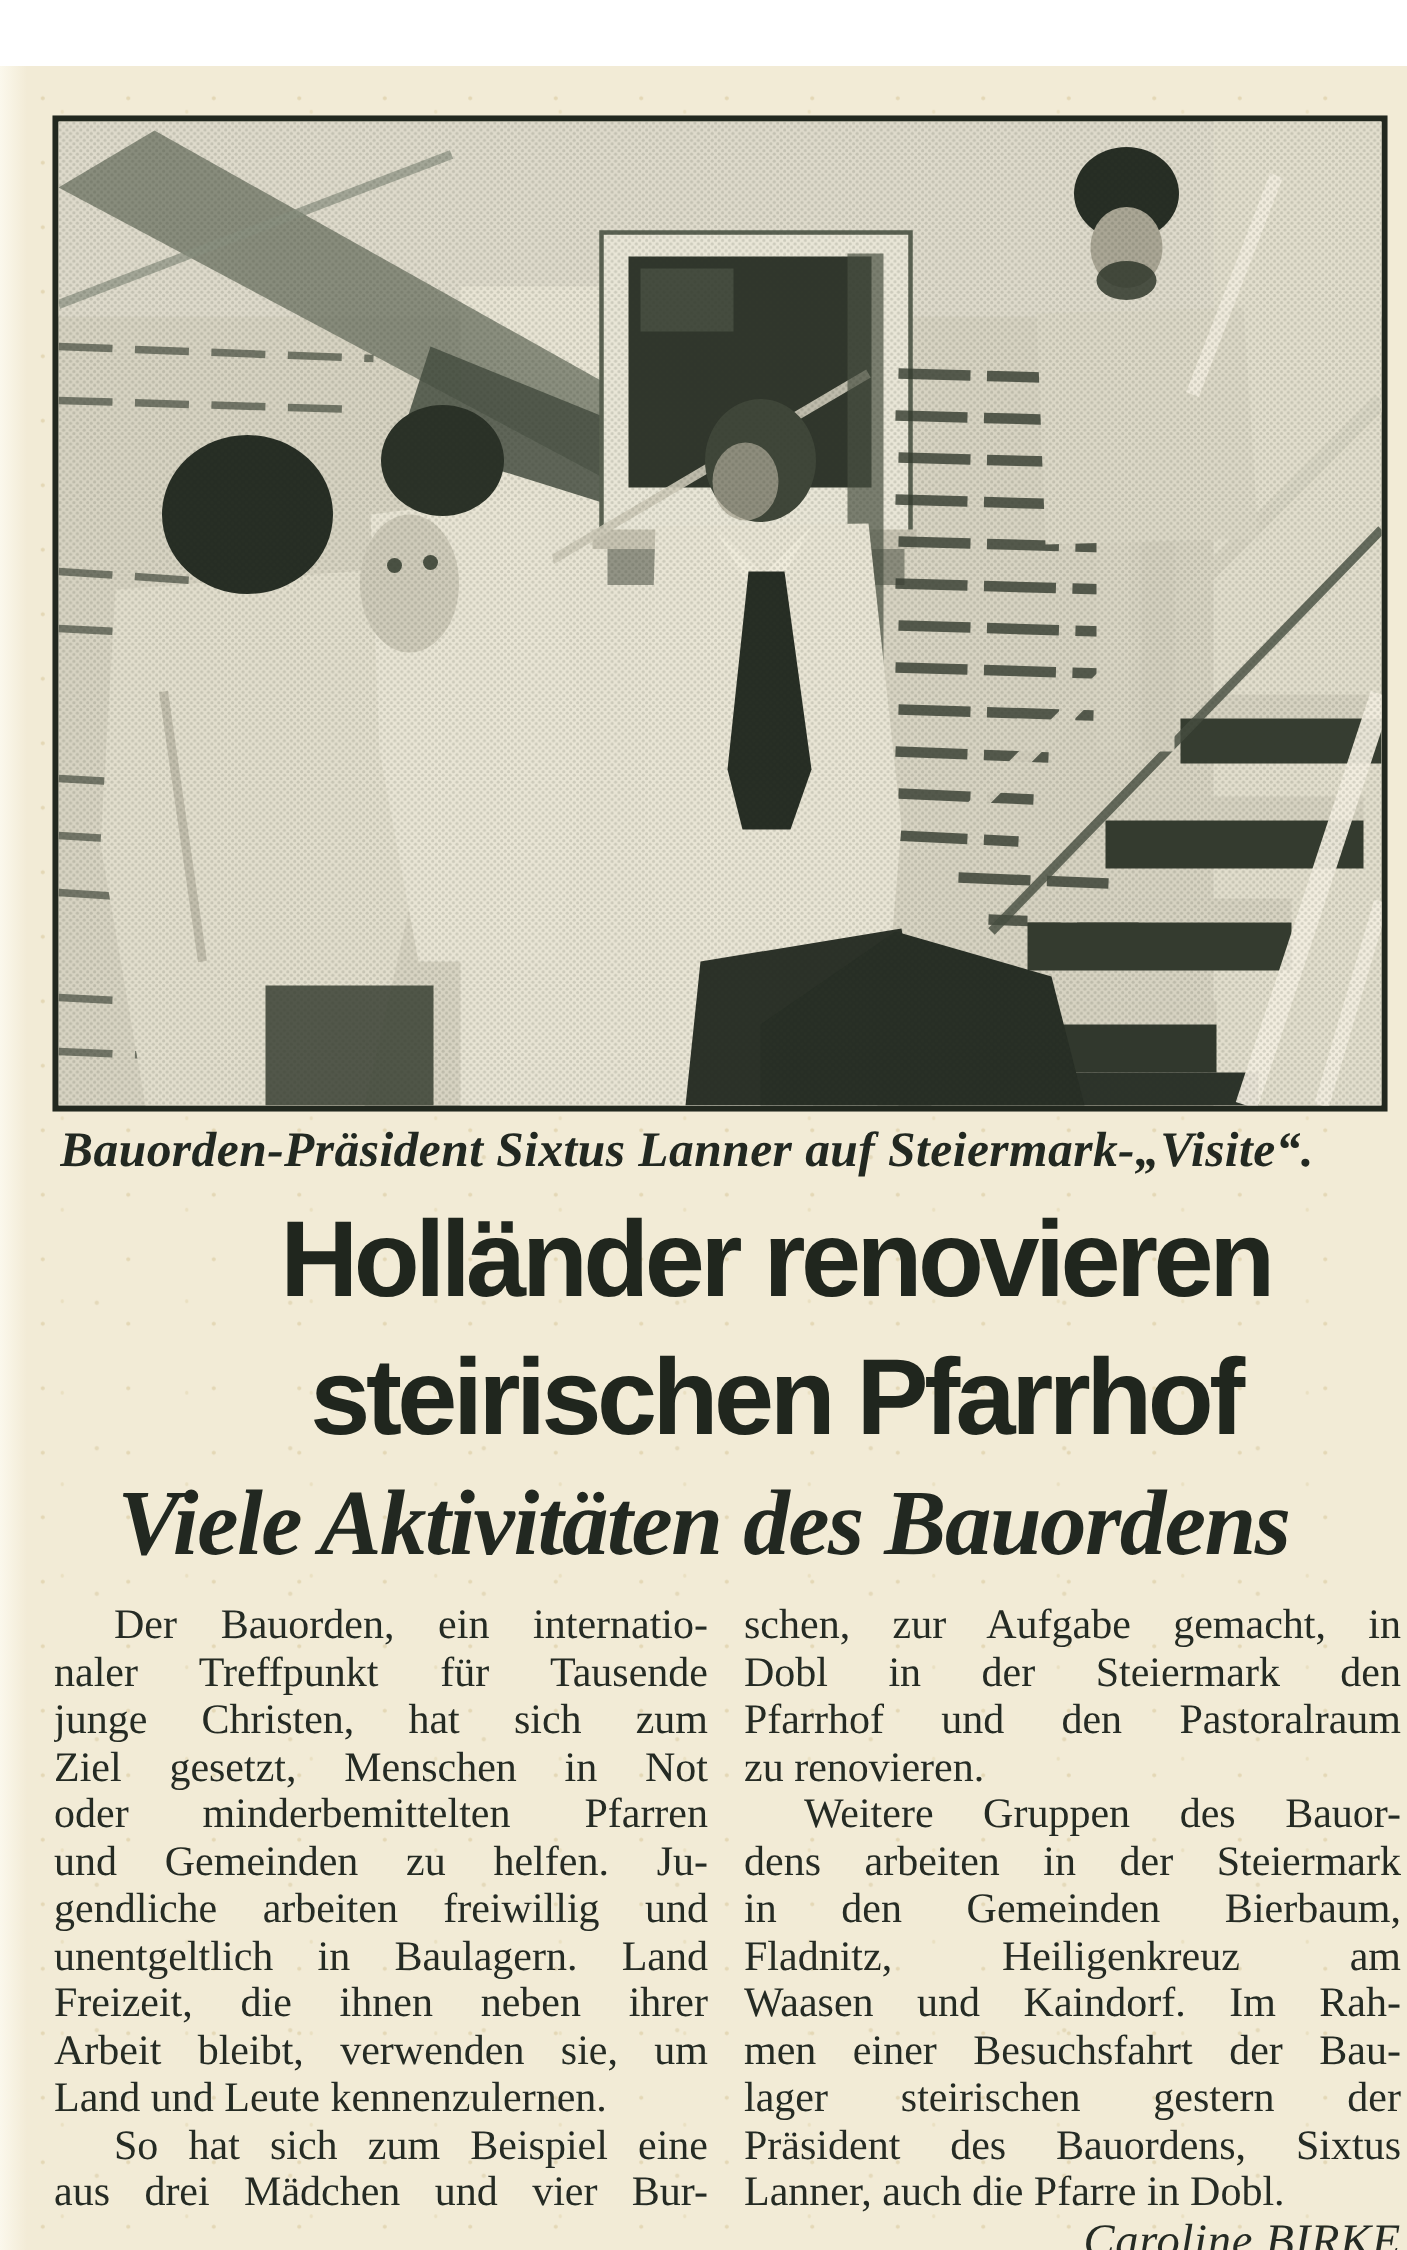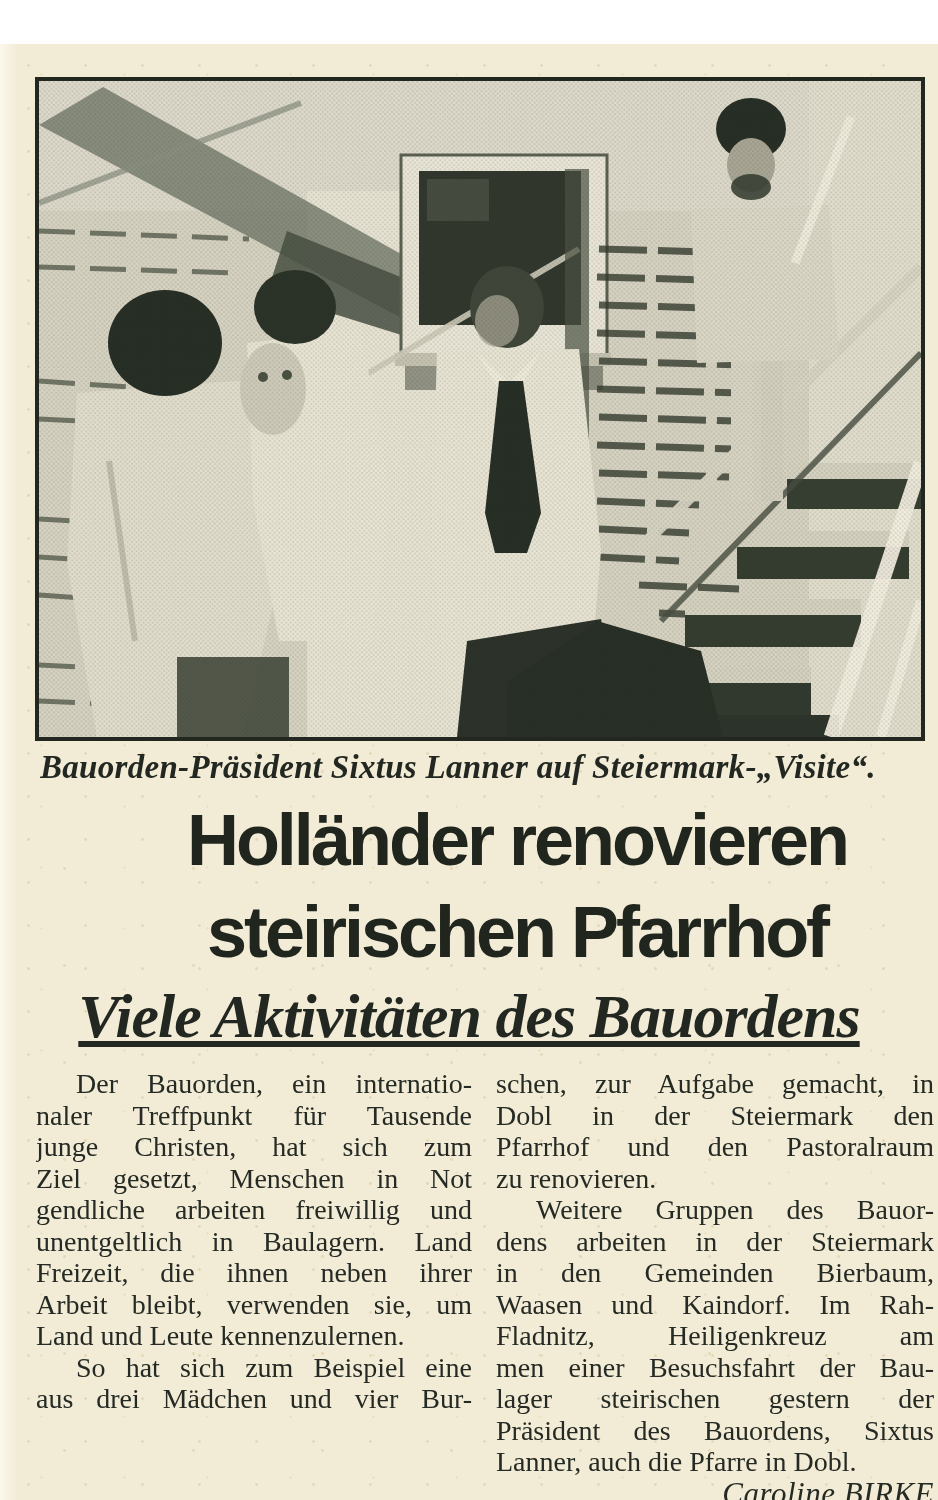--- a/index.html
+++ b/index.html
@@ -42,21 +42,21 @@
     font-weight:700;font-size:72px;line-height:92px;
     letter-spacing:-3px;color:#20261e;
     margin:0;
     padding-left:48px;
   }
   .headline span{display:block;}
   .subheadline{
     position:absolute;left:0;top:938px;width:938px;
     text-align:center;
     font-style:italic;font-weight:600;font-size:62px;line-height:68px;
-    letter-spacing:-1px;color:#222821;margin:0;text-decoration:underline;
+    letter-spacing:-1px;color:#222821;margin:0;
   }
   .columns{
     position:absolute;left:36px;top:1024px;width:890px;
     display:grid;grid-template-columns:436px 438px;column-gap:24px;
   }
   .bodyline{
     font-size:28px;line-height:31.5px;
     color:#252b24;
     text-align:justify;text-align-last:left;
     overflow:hidden;white-space:nowrap;
@@ -199,38 +199,40 @@
   </h1>
 
   <h2 class="subheadline">Viele Aktivitäten des Bauordens</h2>
 
   <div class="columns">
     <div id="col-left">
         <div class="bodyline just ind">Der Bauorden, ein internatio-</div>
         <div class="bodyline just">naler Treffpunkt für Tausende</div>
         <div class="bodyline just">junge Christen, hat sich zum</div>
         <div class="bodyline just">Ziel gesetzt, Menschen in Not</div>
+        <div class="bodyline just">oder minderbemittelten Pfarren</div>
+        <div class="bodyline just">und Gemeinden zu helfen. Ju-</div>
         <div class="bodyline just">gendliche arbeiten freiwillig und</div>
         <div class="bodyline just">unentgeltlich in Baulagern. Land</div>
         <div class="bodyline just">Freizeit, die ihnen neben ihrer</div>
         <div class="bodyline just">Arbeit bleibt, verwenden sie, um</div>
         <div class="bodyline">Land und Leute kennenzulernen.</div>
         <div class="bodyline just ind">So hat sich zum Beispiel eine</div>
         <div class="bodyline just">aus drei Mädchen und vier Bur-</div>
       </div>
     <div id="col-right">
         <div class="bodyline just">schen, zur Aufgabe gemacht, in</div>
         <div class="bodyline just">Dobl in der Steiermark den</div>
         <div class="bodyline just">Pfarrhof und den Pastoralraum</div>
         <div class="bodyline">zu renovieren.</div>
         <div class="bodyline just ind">Weitere Gruppen des Bauor-</div>
         <div class="bodyline just">dens arbeiten in der Steiermark</div>
         <div class="bodyline just">in den Gemeinden Bierbaum,</div>
+        <div class="bodyline just">Fladnitz, Heiligenkreuz am</div>
         <div class="bodyline just">Waasen und Kaindorf. Im Rah-</div>
-        <div class="bodyline just">Fladnitz, Heiligenkreuz am</div>
         <div class="bodyline just">men einer Besuchsfahrt der Bau-</div>
         <div class="bodyline just">lager steirischen gestern der</div>
         <div class="bodyline just">Präsident des Bauordens, Sixtus</div>
         <div class="bodyline">Lanner, auch die Pfarre in Dobl.</div>
         <div class="bodyline byline">Caroline BIRKE</div>
       </div>
   </div>
 
 </div>
 

